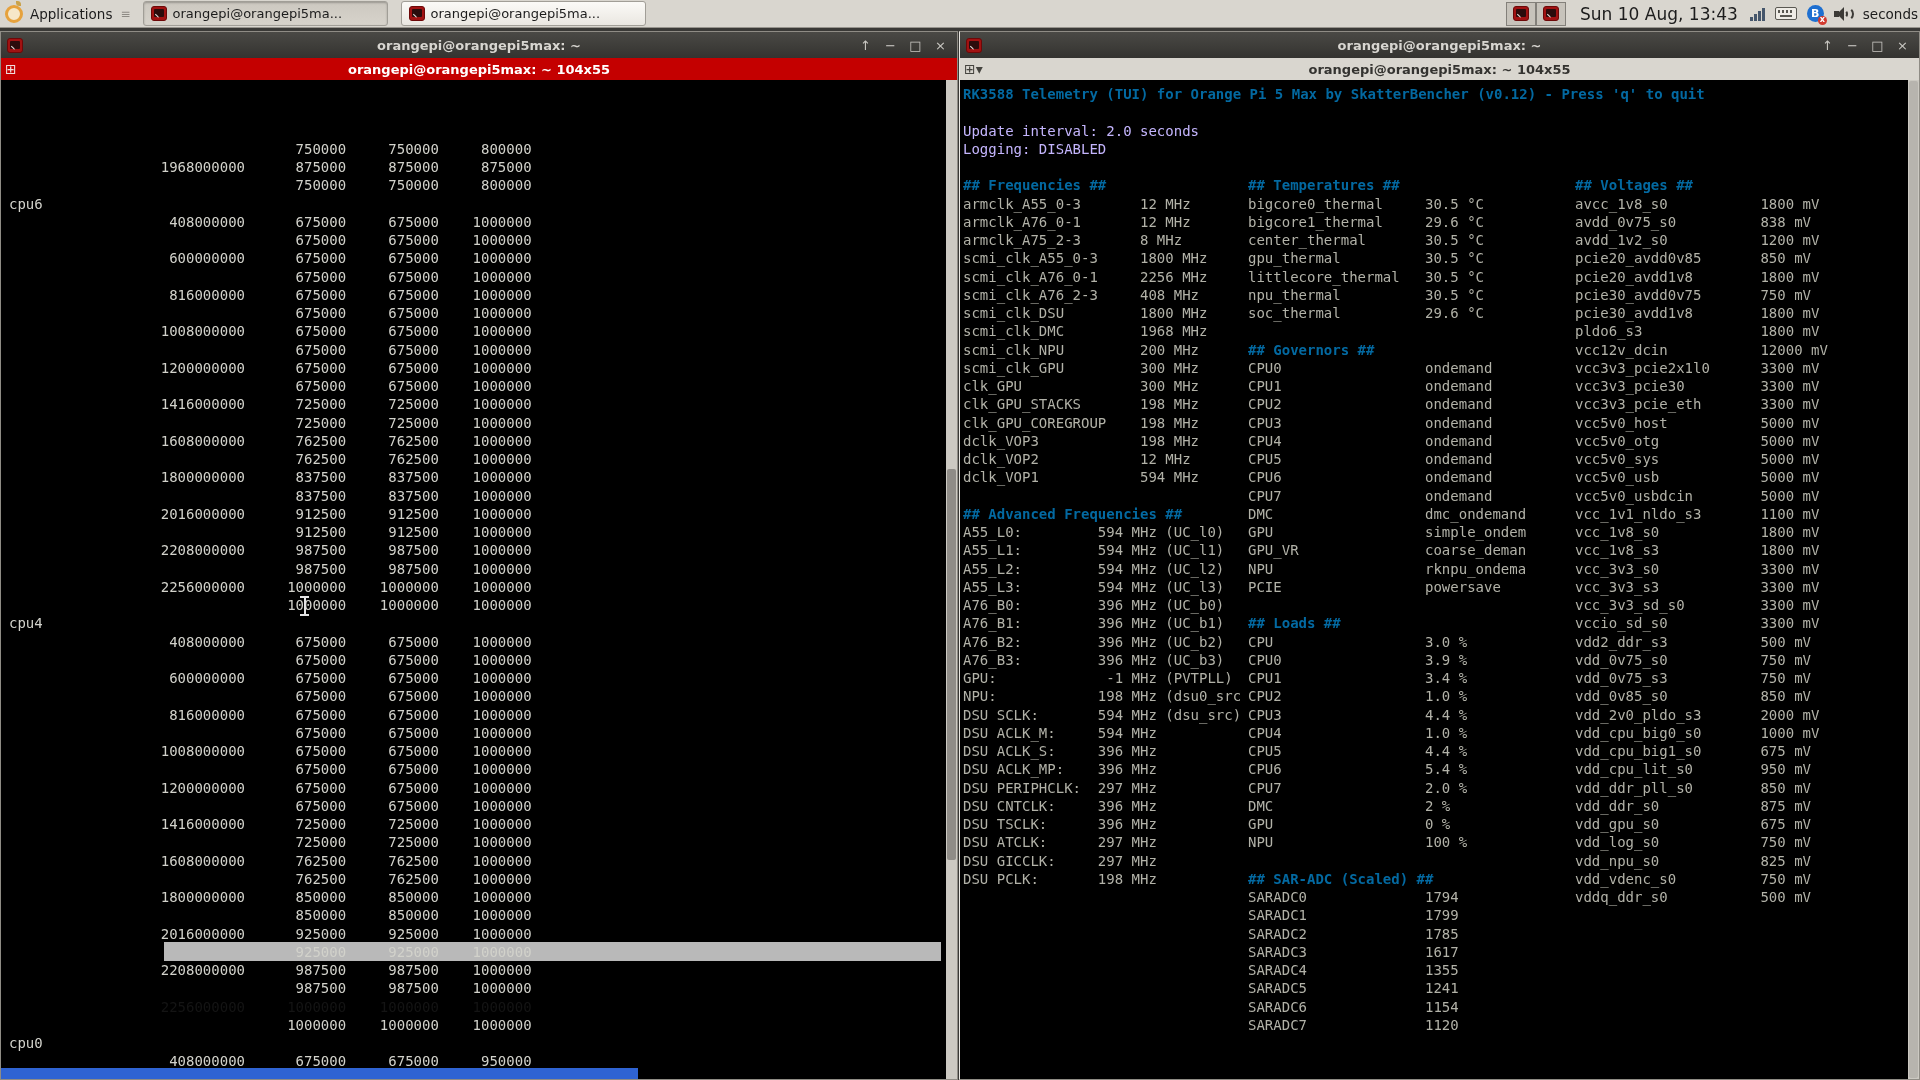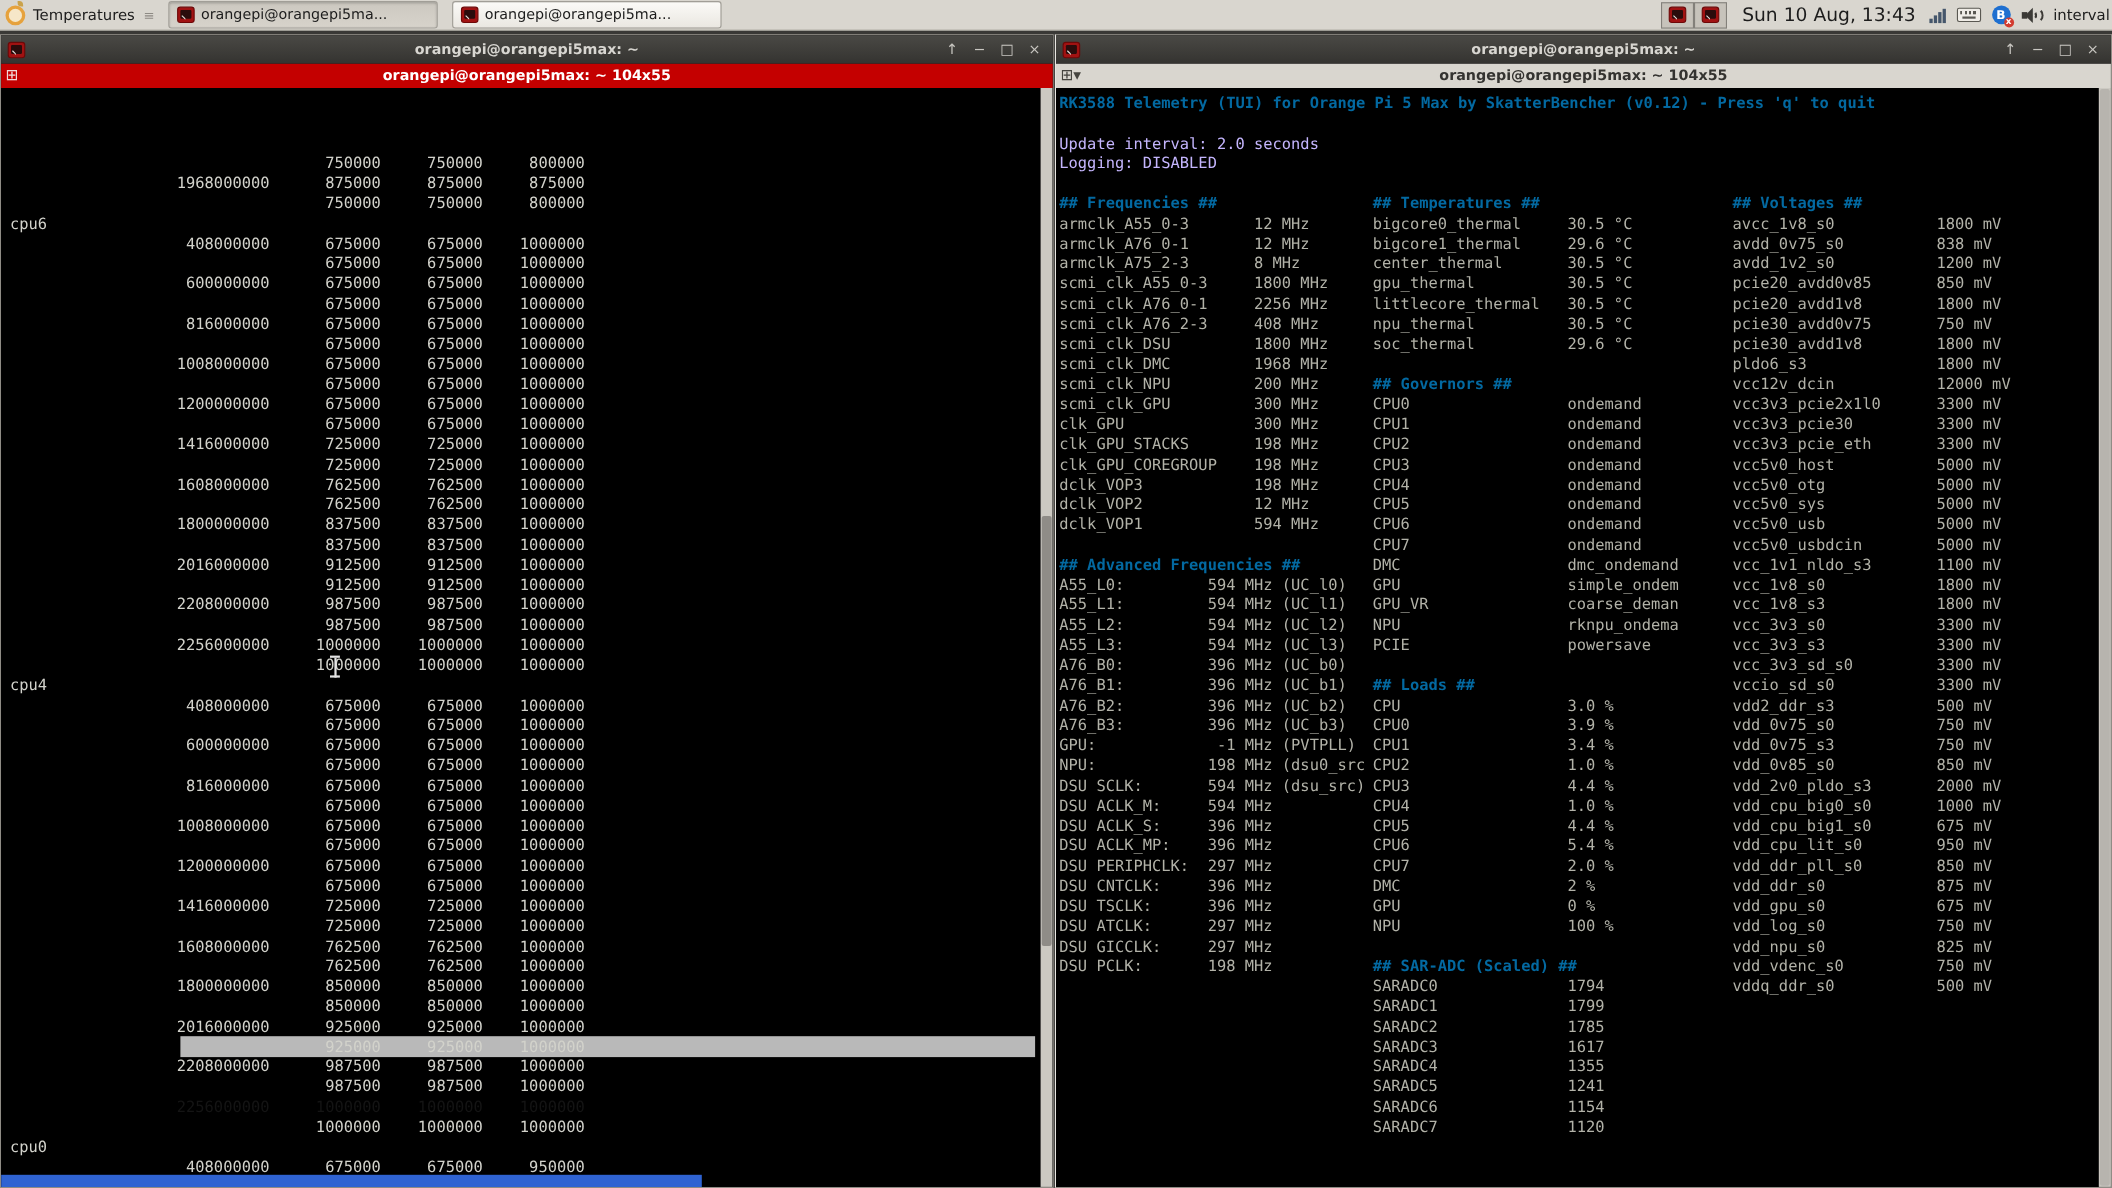--- a/index.html
+++ b/index.html
@@ -87,21 +87,21 @@
   #colC { left:615px; top:96.25px; }
   .hd { color:#0369a1; font-weight:bold; }
   .dim { color:#c4b5fd; }
   .tline { height:18.25px; }
 </style>
 </head>
 <body>
 
 <div id="panel">
   <span id="op-logo"></span>
-  <span id="apps-label">Temperatures</span>
+  <span id="apps-label">Applications</span>
   <span class="handle">≡</span>
   <div class="task-btn active">
     <span class="term-ico"></span>
     <span>orangepi@orangepi5ma...</span>
   </div>
   <div class="task-btn">
     <span class="term-ico"></span>
     <span>orangepi@orangepi5ma...</span>
   </div>
   <div id="tray">
@@ -119,21 +119,21 @@
         <i style="height:13px"></i>
     </span>
     <span id="kbd-ico"></span>
     <span id="bt-ico">B</span>
     <span id="spk-ico">
       <span class="box"></span>
       <span class="cone"></span>
       <span class="w1"></span>
       <span class="w2"></span>
     </span>
-    <span id="user-label">interval</span>
+    <span id="user-label">seconds</span>
   </div>
 </div>
 
 <div class="window" id="win-left">
   <div class="titlebar">
     <span class="term-ico w-ico"></span>
     <span class="w-title">orangepi@orangepi5max: ~</span>
     <div class="tb-btns">
       <span>↑</span>
       <span>−</span>

